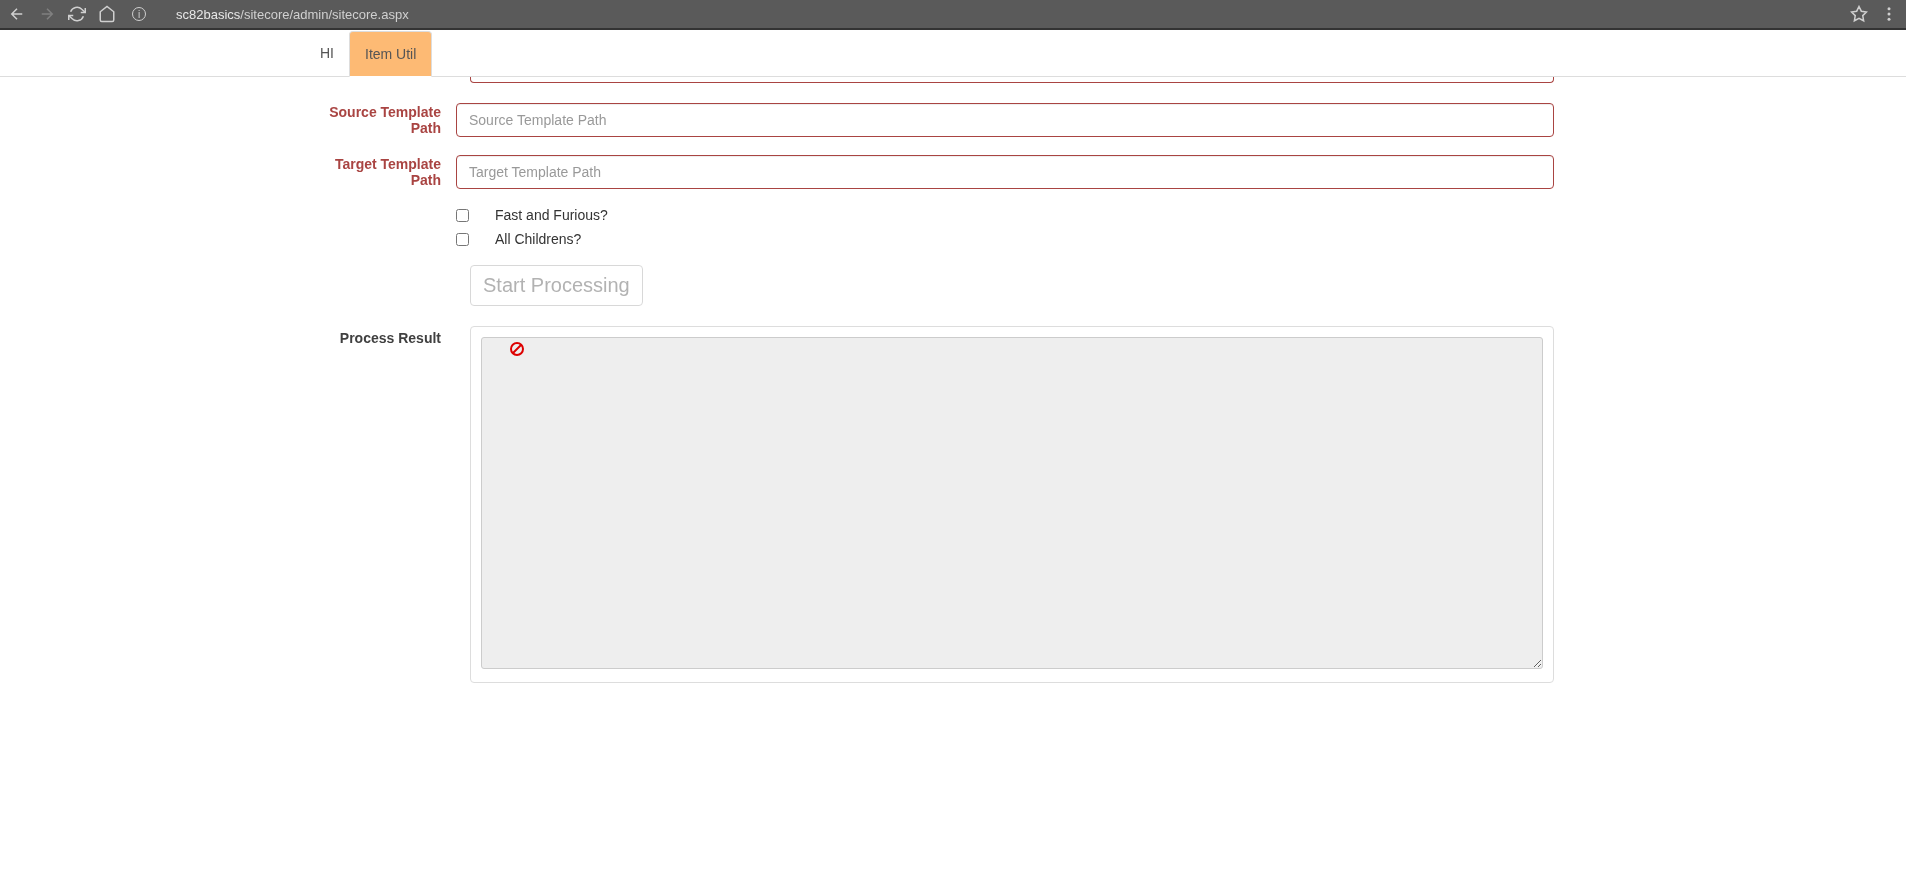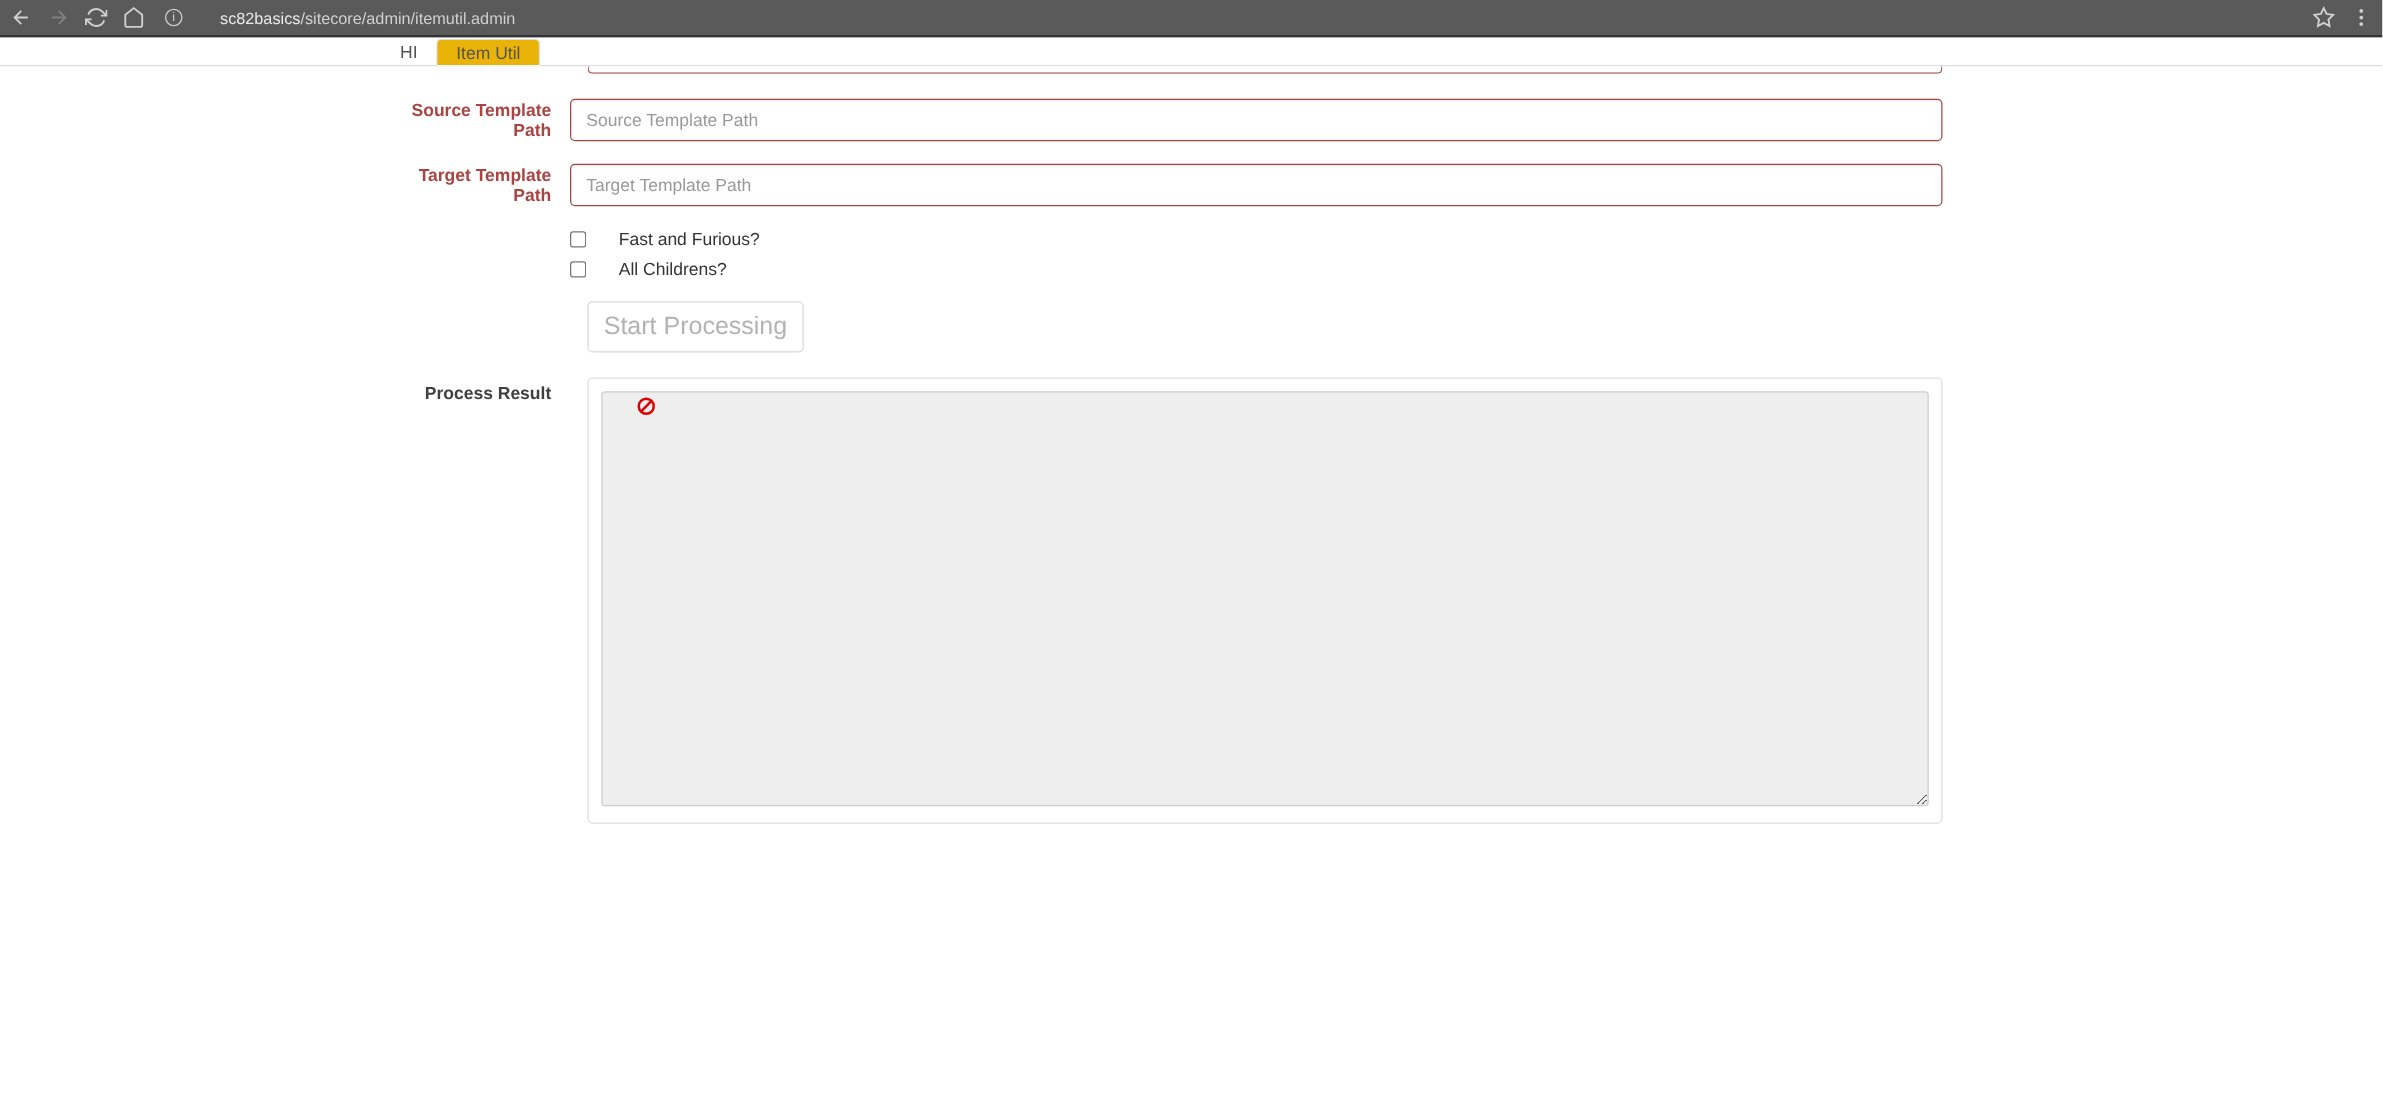--- a/index.html
+++ b/index.html
@@ -114,33 +114,33 @@
     }
     
     .tabs-row {
       border-bottom: 1px solid #ddd;
       display: flex;
       padding-left: 305px;
       background: #fff;
     }
     
     .tab {
-      padding: 2px 15px;
+      padding: 14px 15px;
       cursor: pointer;
       color: #555;
       font-size: 14px;
       position: relative;
       bottom: -1px;
     }
     
     .tab.active {
       border: 1px solid #ddd;
       border-bottom: 1px solid #fff;
       border-radius: 4px 4px 0 0;
-      background: #eab308;
+      background: #fdba74;
       color: #555;
     }
     
     
     .form-container {
       max-width: 1246px;
       margin: 0 auto;
       padding: 0 0 30px 0;
       margin-left: 308px;
       margin-right: 310px;
@@ -308,21 +308,21 @@
     </svg>
   </span>
   <span class="nav-icon-btn">
     <svg width="18" height="18" viewBox="0 0 24 24" fill="none" stroke="currentColor" stroke-width="2">
       <path d="M3 9l9-7 9 7v11a2 2 0 01-2 2H5a2 2 0 01-2-2z"></path>
     </svg>
   </span>
   <div class="address-bar">
     <span class="info-icon">i</span>
     <span class="url-text">
-      <span class="url-host">sc82basics</span><span>/sitecore/admin/itemutil.admin</span>
+      <span class="url-host">sc82basics</span><span>/sitecore/admin/sitecore.aspx</span>
     </span>
   </div>
   <div class="chrome-right">
     <span class="nav-icon-btn">
       <svg width="18" height="18" viewBox="0 0 24 24" fill="none" stroke="currentColor" stroke-width="2">
         <polygon points="12 2 15.09 8.26 22 9.27 17 14.14 18.18 21.02 12 17.77 5.82 21.02 7 14.14 2 9.27 8.91 8.26 12 2"></polygon>
       </svg>
     </span>
     <span class="nav-icon-btn">
       <svg width="18" height="18" viewBox="0 0 24 24" fill="currentColor">

